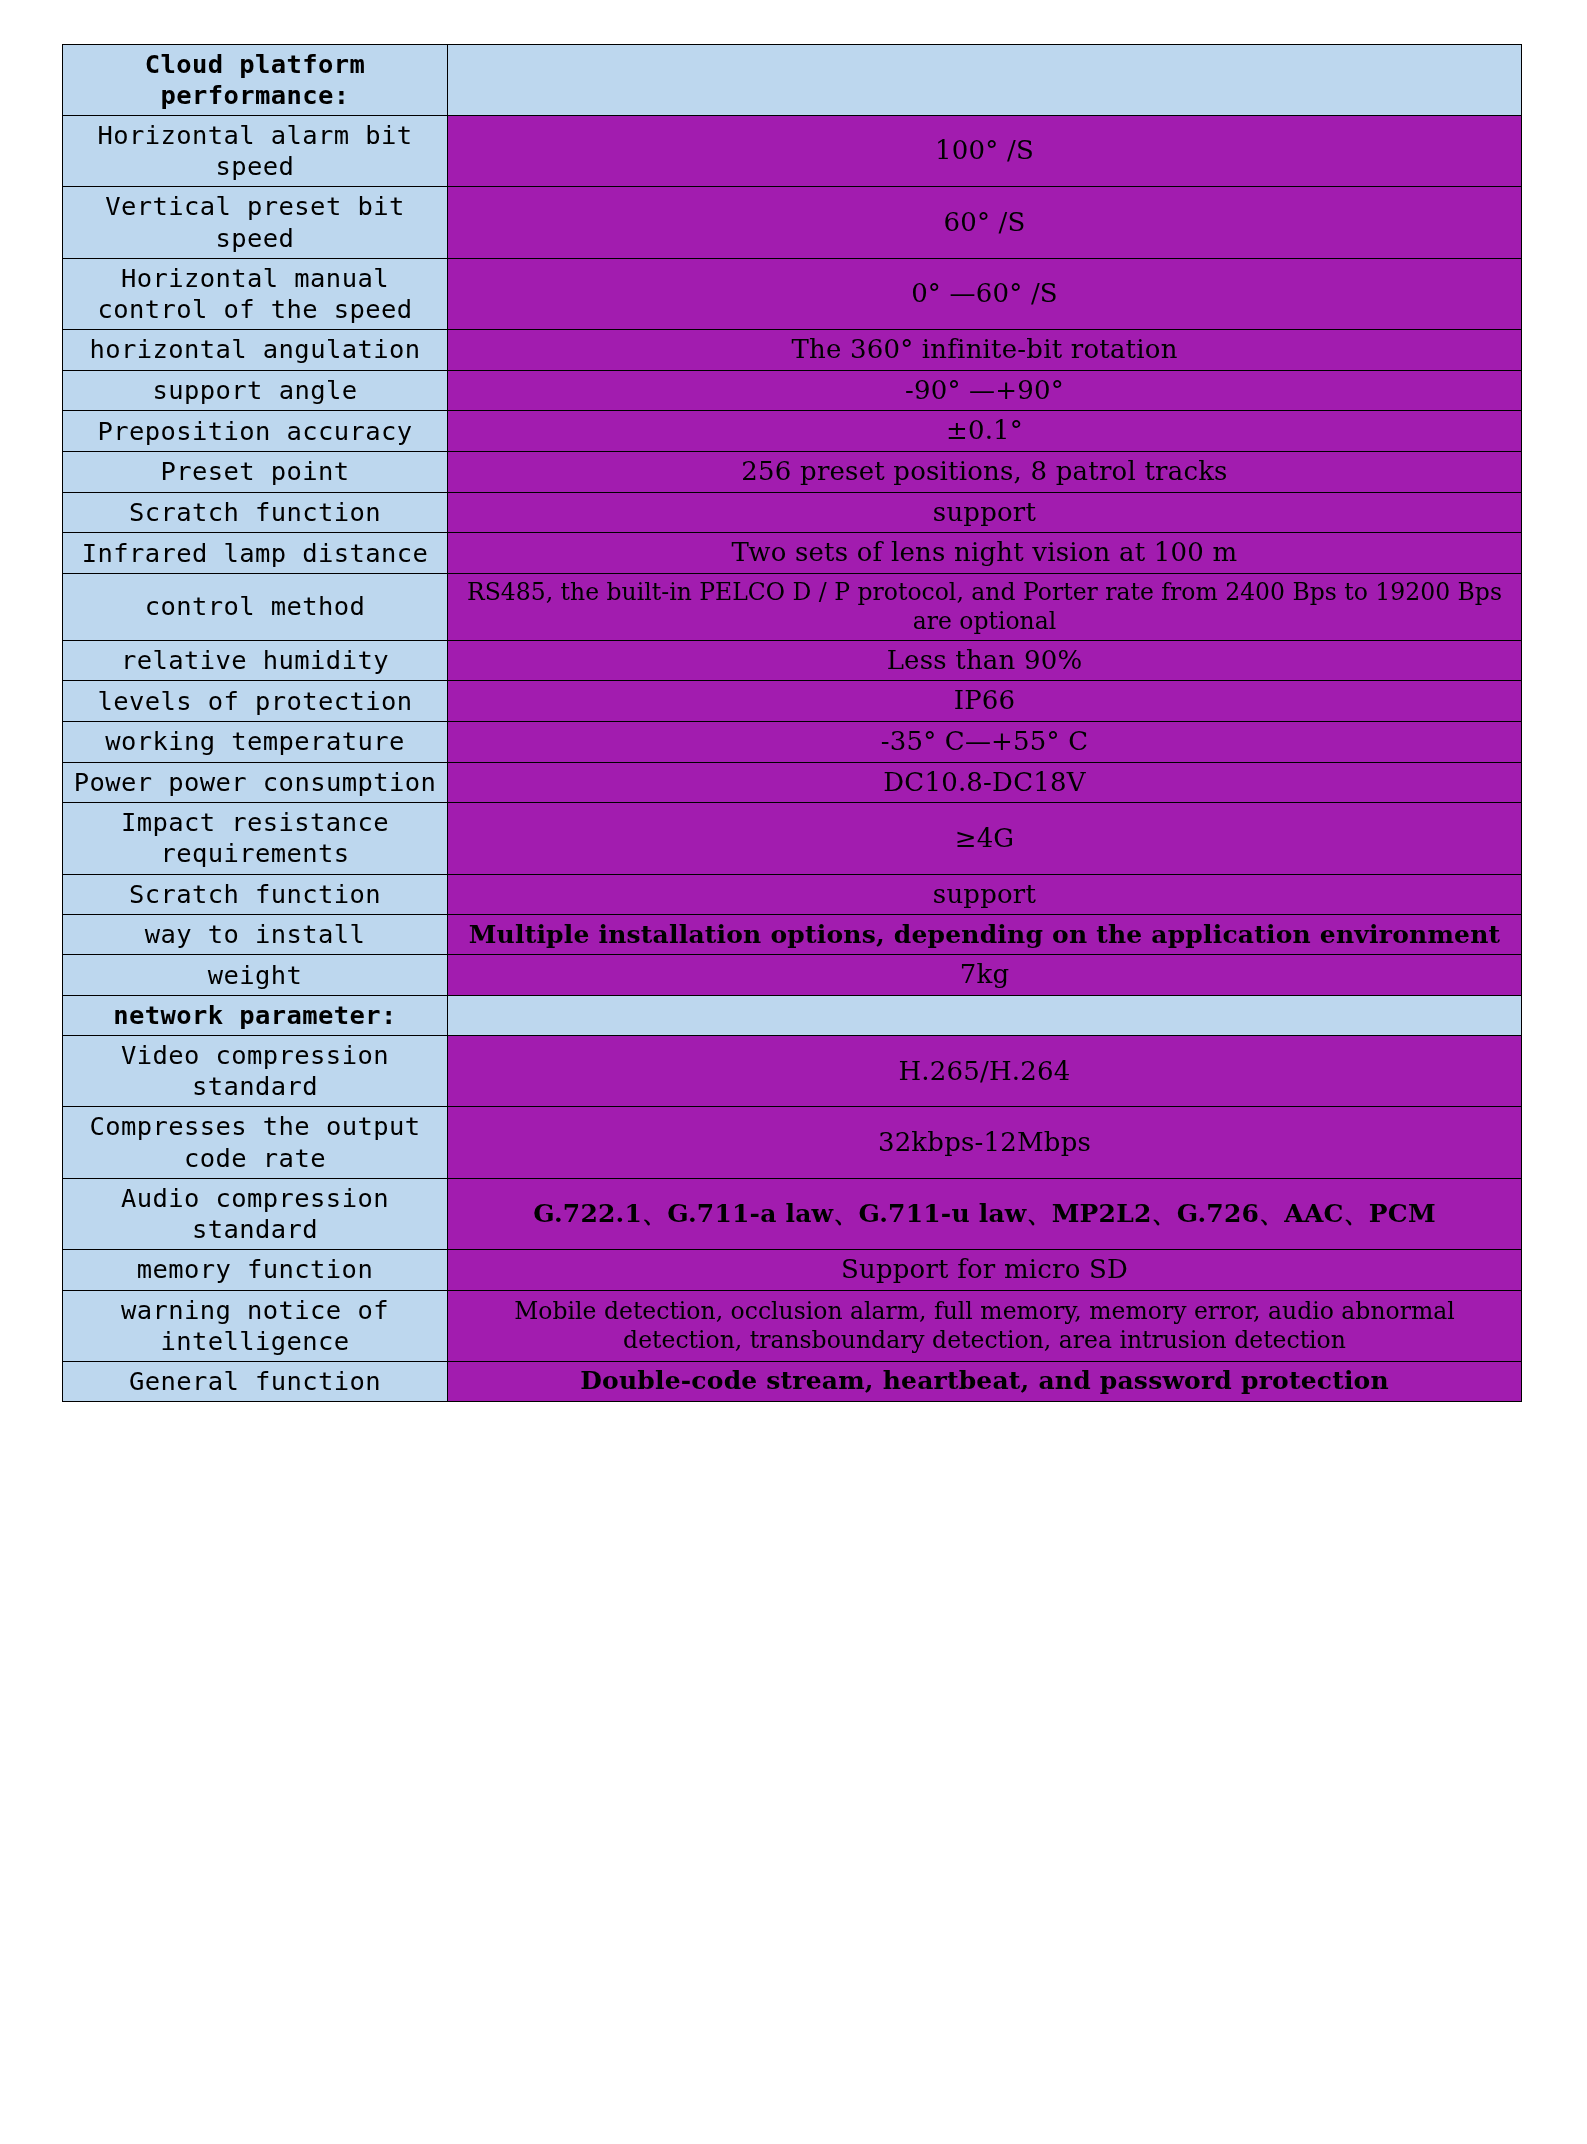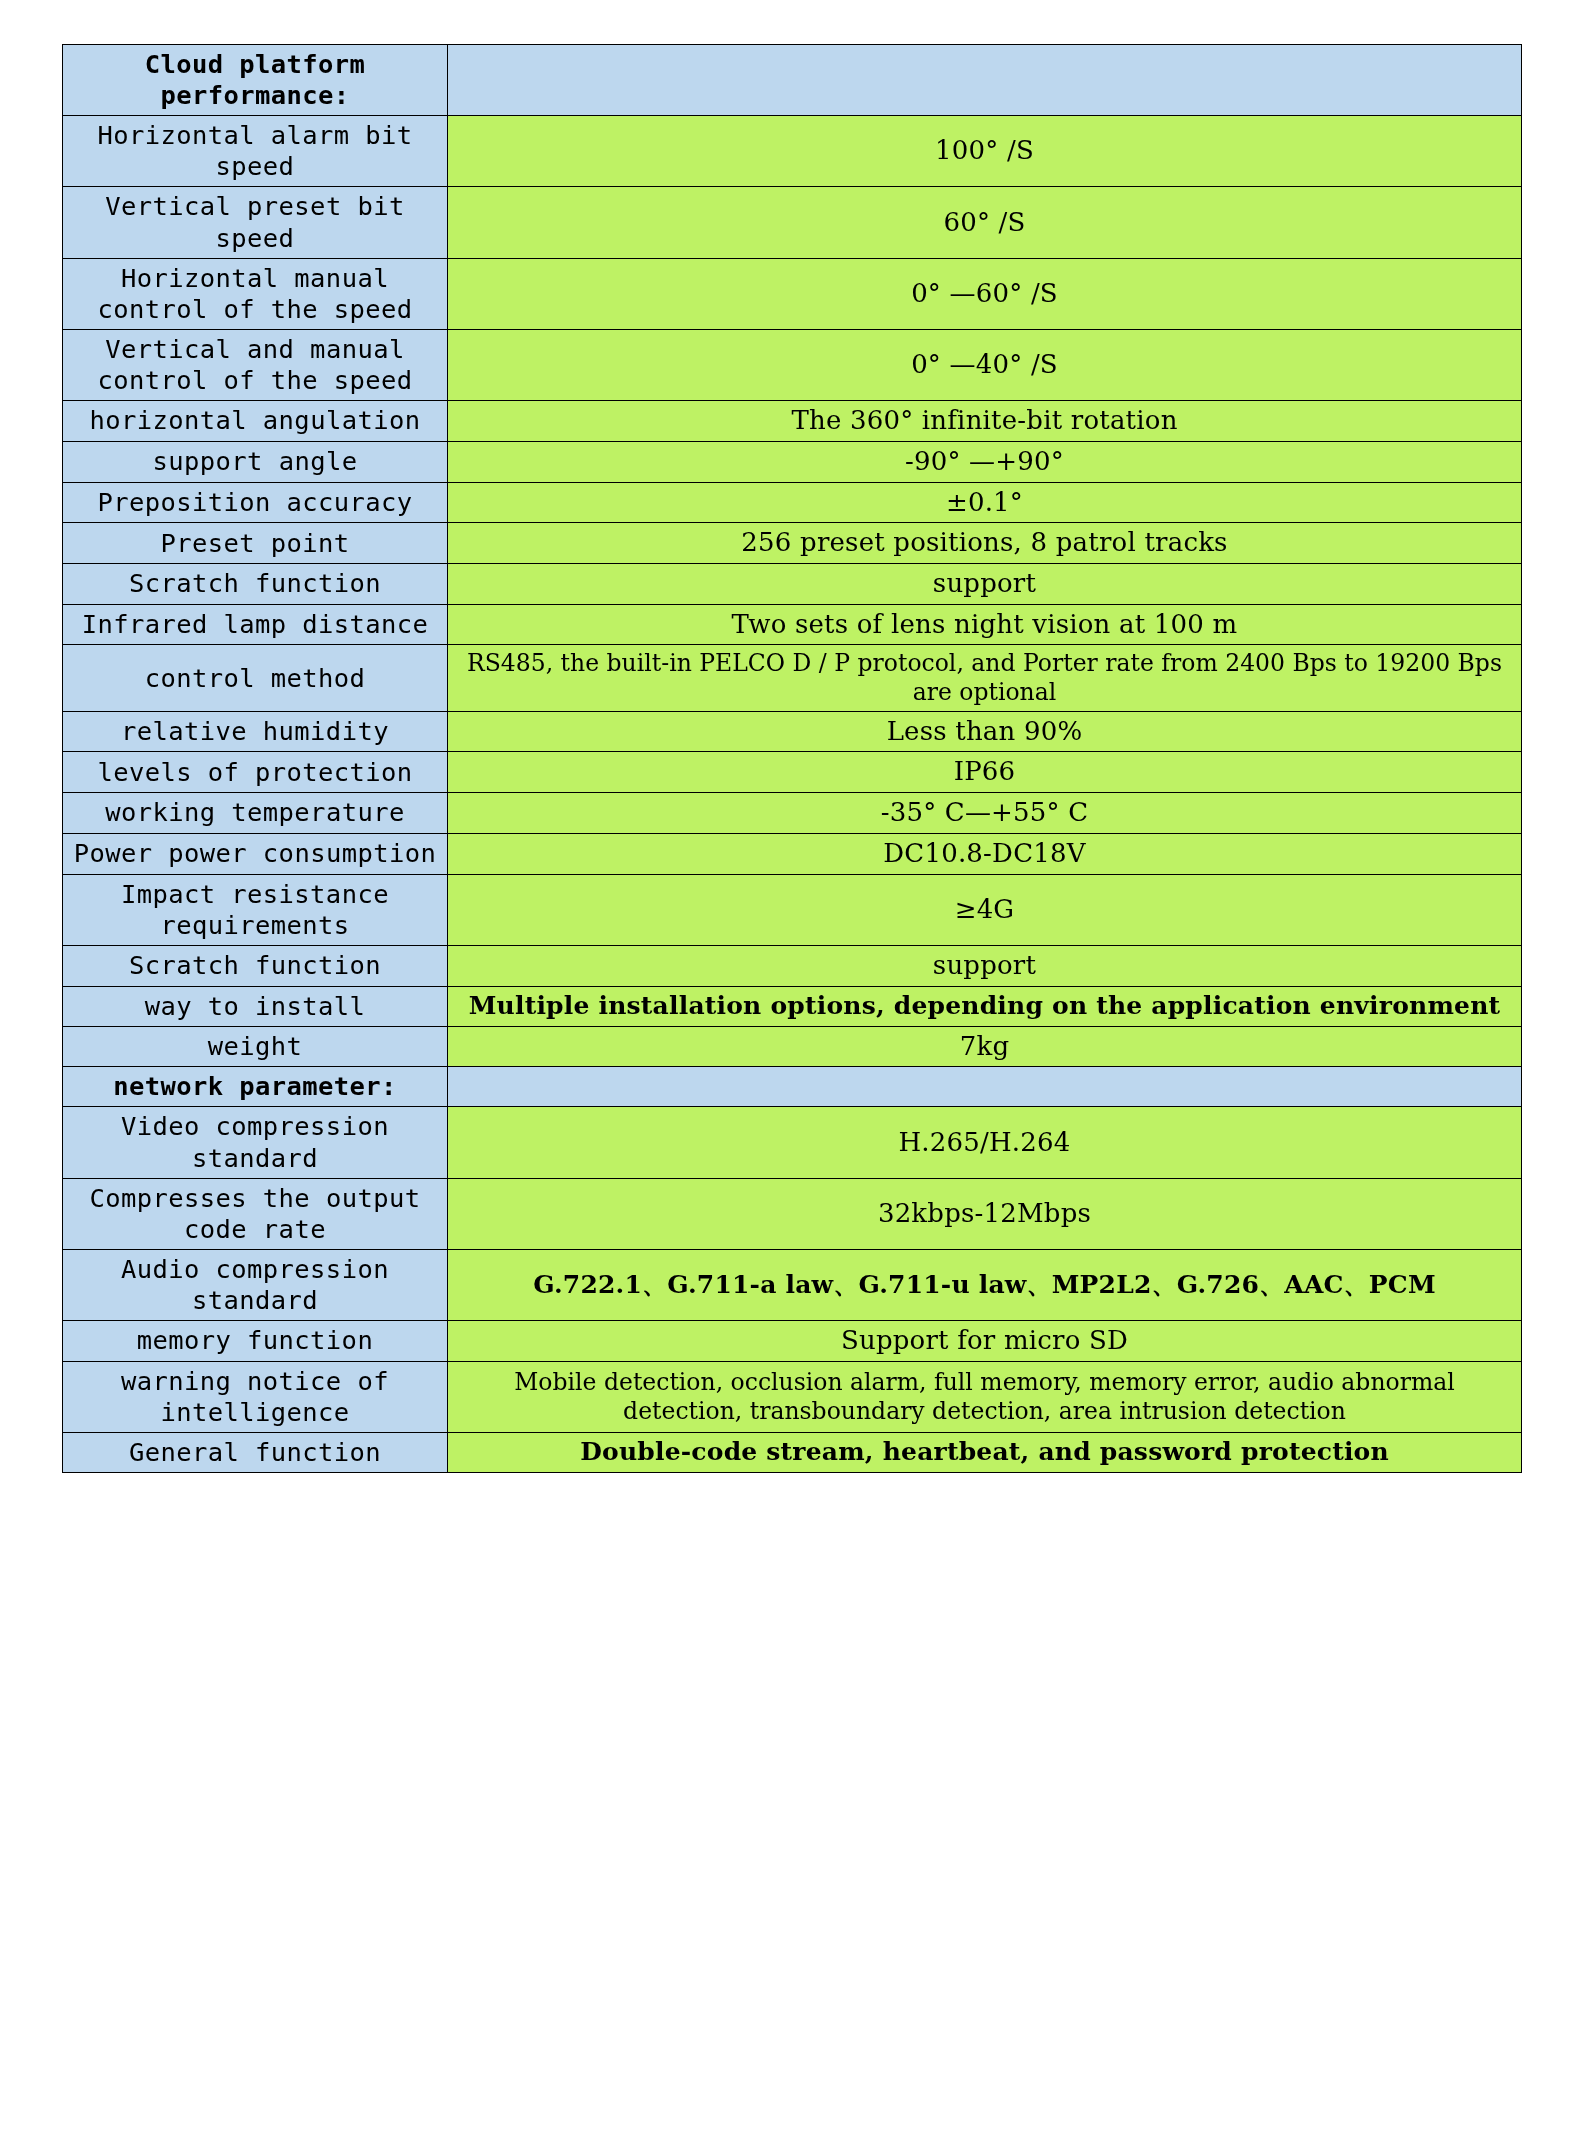--- a/index.html
+++ b/index.html
@@ -43,21 +43,21 @@
     font-family: "DejaVu Sans Mono", monospace;
     font-size: 25.5px;
     letter-spacing: 0.4px;
     color: #000;
   }
   td.lbl.bold {
     font-weight: bold;
   }
   
   td.val {
-    background: #bef264;
+    background: #a21caf;
     text-align: center;
     font-family: "DejaVu Serif", serif;
     font-size: 26px;
     color: #000;
     letter-spacing: 0.2px;
   }
   td.val.small {
     font-size: 25px;
     font-weight: bold;
   }
@@ -84,24 +84,20 @@
           <td class="lbl">Horizontal alarm bit speed</td>
           <td class="val">100° /S</td>
         </tr>
         <tr>
           <td class="lbl">Vertical preset bit speed</td>
           <td class="val">60° /S</td>
         </tr>
         <tr>
           <td class="lbl">Horizontal manual control of the speed</td>
           <td class="val">0° —60° /S</td>
-        </tr>
-        <tr>
-          <td class="lbl">Vertical and manual control of the speed</td>
-          <td class="val">0° —40° /S</td>
         </tr>
         <tr>
           <td class="lbl">horizontal angulation</td>
           <td class="val">The 360°  infinite-bit rotation</td>
         </tr>
         <tr>
           <td class="lbl">support angle</td>
           <td class="val">-90° —+90°</td>
         </tr>
         <tr>

